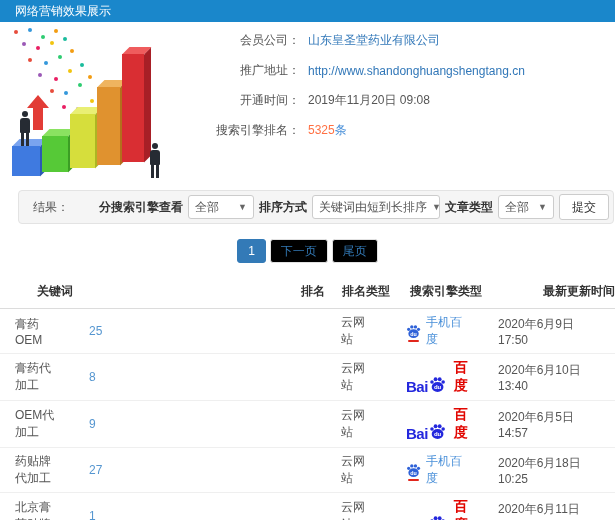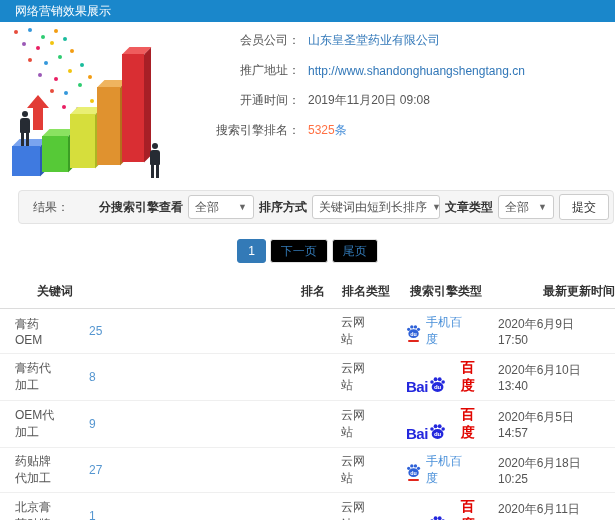--- a/index.html
+++ b/index.html
@@ -96,21 +96,21 @@
   
   .engine-cell .engine { display:none; align-items:center; }
   .engine-cell[data-engine="mobile-baidu"] .engine.mobile { display:inline-flex; }
   .engine-cell[data-engine="baidu"] .engine.baidu { display:inline-flex; }
   .paw-wrap { position:relative; display:inline-flex; }
   .paw-wrap.with-underline::after { content:''; position:absolute; left:2px; right:2px;
     bottom:-3px; height:2px; background:#e1261c; border-radius:1px; }
   .engine.mobile .m-label { color:#4a90d9; margin-left:5px; }
   .engine.baidu { align-items:flex-end; }
   .bd-bai { color:#2428dd; font-weight:bold; font-size:15px; letter-spacing:-0.5px; }
-  .bd-text { color:#e10601; font-weight:bold; font-size:14px; margin-left:14px; }
+  .bd-text { color:#e10601; font-weight:bold; font-size:14px; margin-left:7px; }
   .engine.baidu .paw-wrap { margin:0 1px 2px 1px; }
 </style>
 </head>
 <body>
 
 <div class="titlebar">
   <span>网络营销效果展示</span>
 </div>
 
 <div class="info-section">

